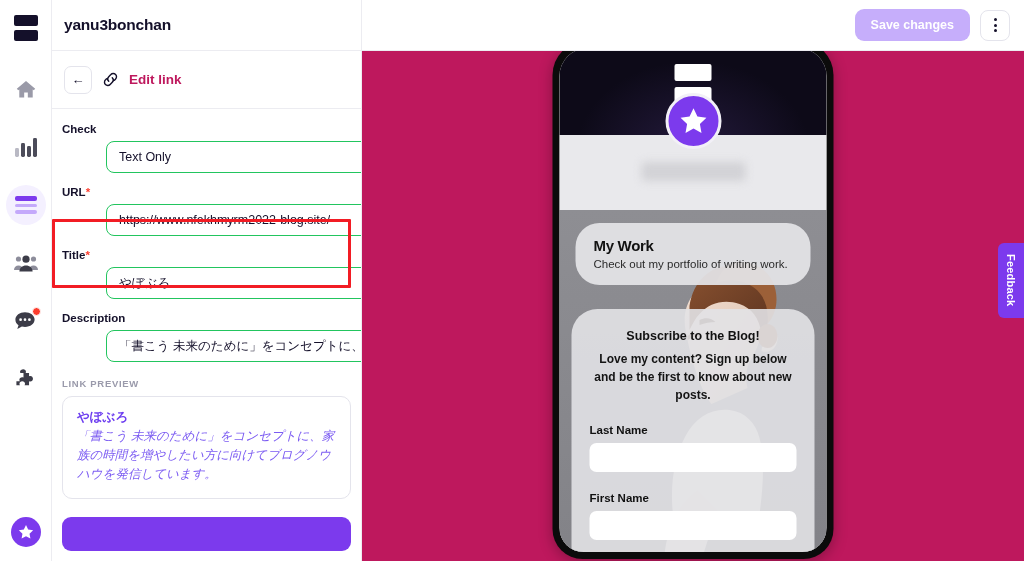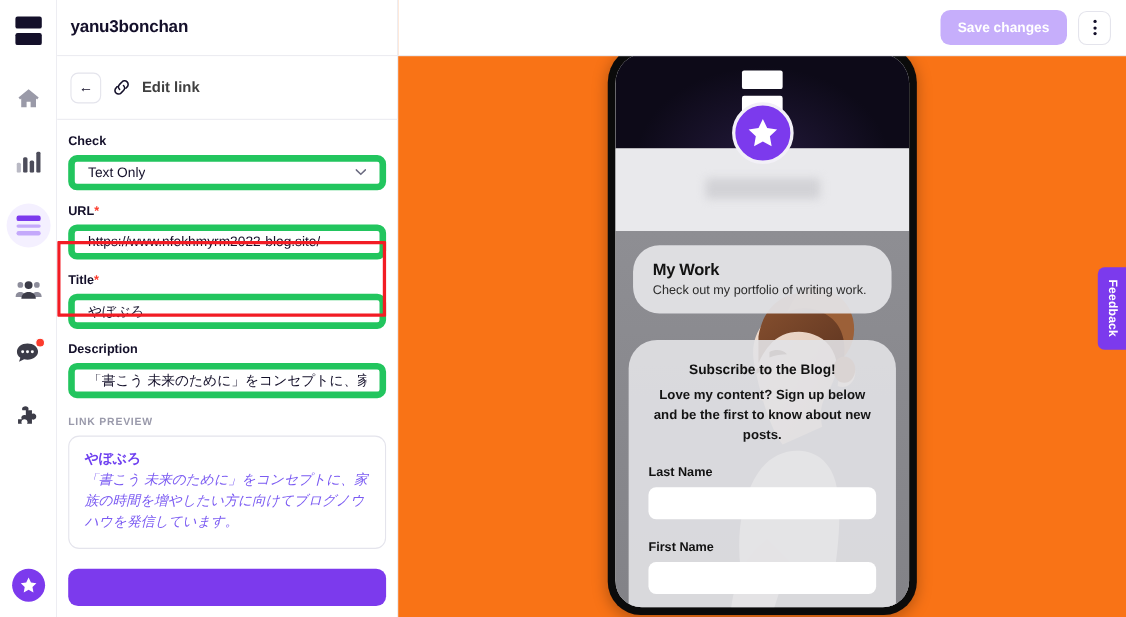--- a/index.html
+++ b/index.html
@@ -70,31 +70,32 @@
     display:flex; align-items:center; gap:10px; padding: 0 12px;
     border-bottom: 1px solid #ececf1;
   }
   .backbtn {
     width: 28px; height: 28px; border-radius: 7px;
     border: 1px solid #e4e4ec; background:#fff;
     display:flex; align-items:center; justify-content:center;
     font-size: 13px; color:#14102a; cursor:pointer;
   }
   .subhead .link-ico { color:#14102a; display:flex; align-items:center; }
-  .subhead .sh-title { font-size: 13.5px; font-weight:700; color:#404040; }
+  .subhead .sh-title { font-size: 13.5px; font-weight:700; color:#be185d; }
 
   .form { padding: 14px 10px 0 10px; position:relative; flex:1 1 auto; overflow:hidden; }
   .field { margin-bottom: 13px; }
   .flabel { font-size: 11.5px; font-weight: 700; color:#14102a; margin-bottom: 6px; display:block; }
   .req { color:#fc3c2d; }
   .control {
-    width: 100%; height: 32px; border: 6px solid #22c55e; border-radius: 8px;
+    width: 100%; height: 32px; border: 1px solid #22c55e; border-radius: 8px;
     background:#fff; display:flex; align-items:center; padding: 0 12px;
     font-size: 12.5px; color:#14102a; position:relative; overflow:hidden;
     white-space: nowrap;
+    margin-left: 44px;
   }
   .control.select { justify-content: space-between; cursor:pointer; }
   .chev { font-size: 9px; color:#6b6b80; }
   .ctl-text { overflow:hidden; text-overflow: clip; white-space:nowrap; display:block; }
 
   
   .redbox {
     position: absolute; left: 0px; top: 110px;
     width: 299px; height: 69px;
     border: 3px solid #f21c24; border-radius: 1px;
@@ -112,21 +113,21 @@
   .pv-title { font-size: 12.5px; font-weight: 700; color:#6d3ef0; margin-bottom: 1px; }
   .pv-body  { font-size: 12.5px; color:#7b5bf2; line-height: 1.52; font-style: italic; }
 
   .bigbtn {
     margin-top: 18px; height: 34px; width:100%;
     background:#7c3aed; border-radius: 9px;
   }
 
   
   .stage {
-    flex: 1 1 auto; height: 561px; background:#f97316;
+    flex: 1 1 auto; height: 561px; background:#be185d;
     position: relative; display:flex; justify-content:center;
   }
   .phone {
     position:absolute; left: 50%; transform: translateX(-50%);
     top: 41px; width: 281px; height: 518px;
     background:#0b0b0b; border-radius: 34px 34px 30px 30px;
     padding: 7px; box-shadow: 0 3px 14px rgba(0,0,0,.28);
   }
   .screen {
     width:100%; height:100%; border-radius: 28px 28px 24px 24px;

